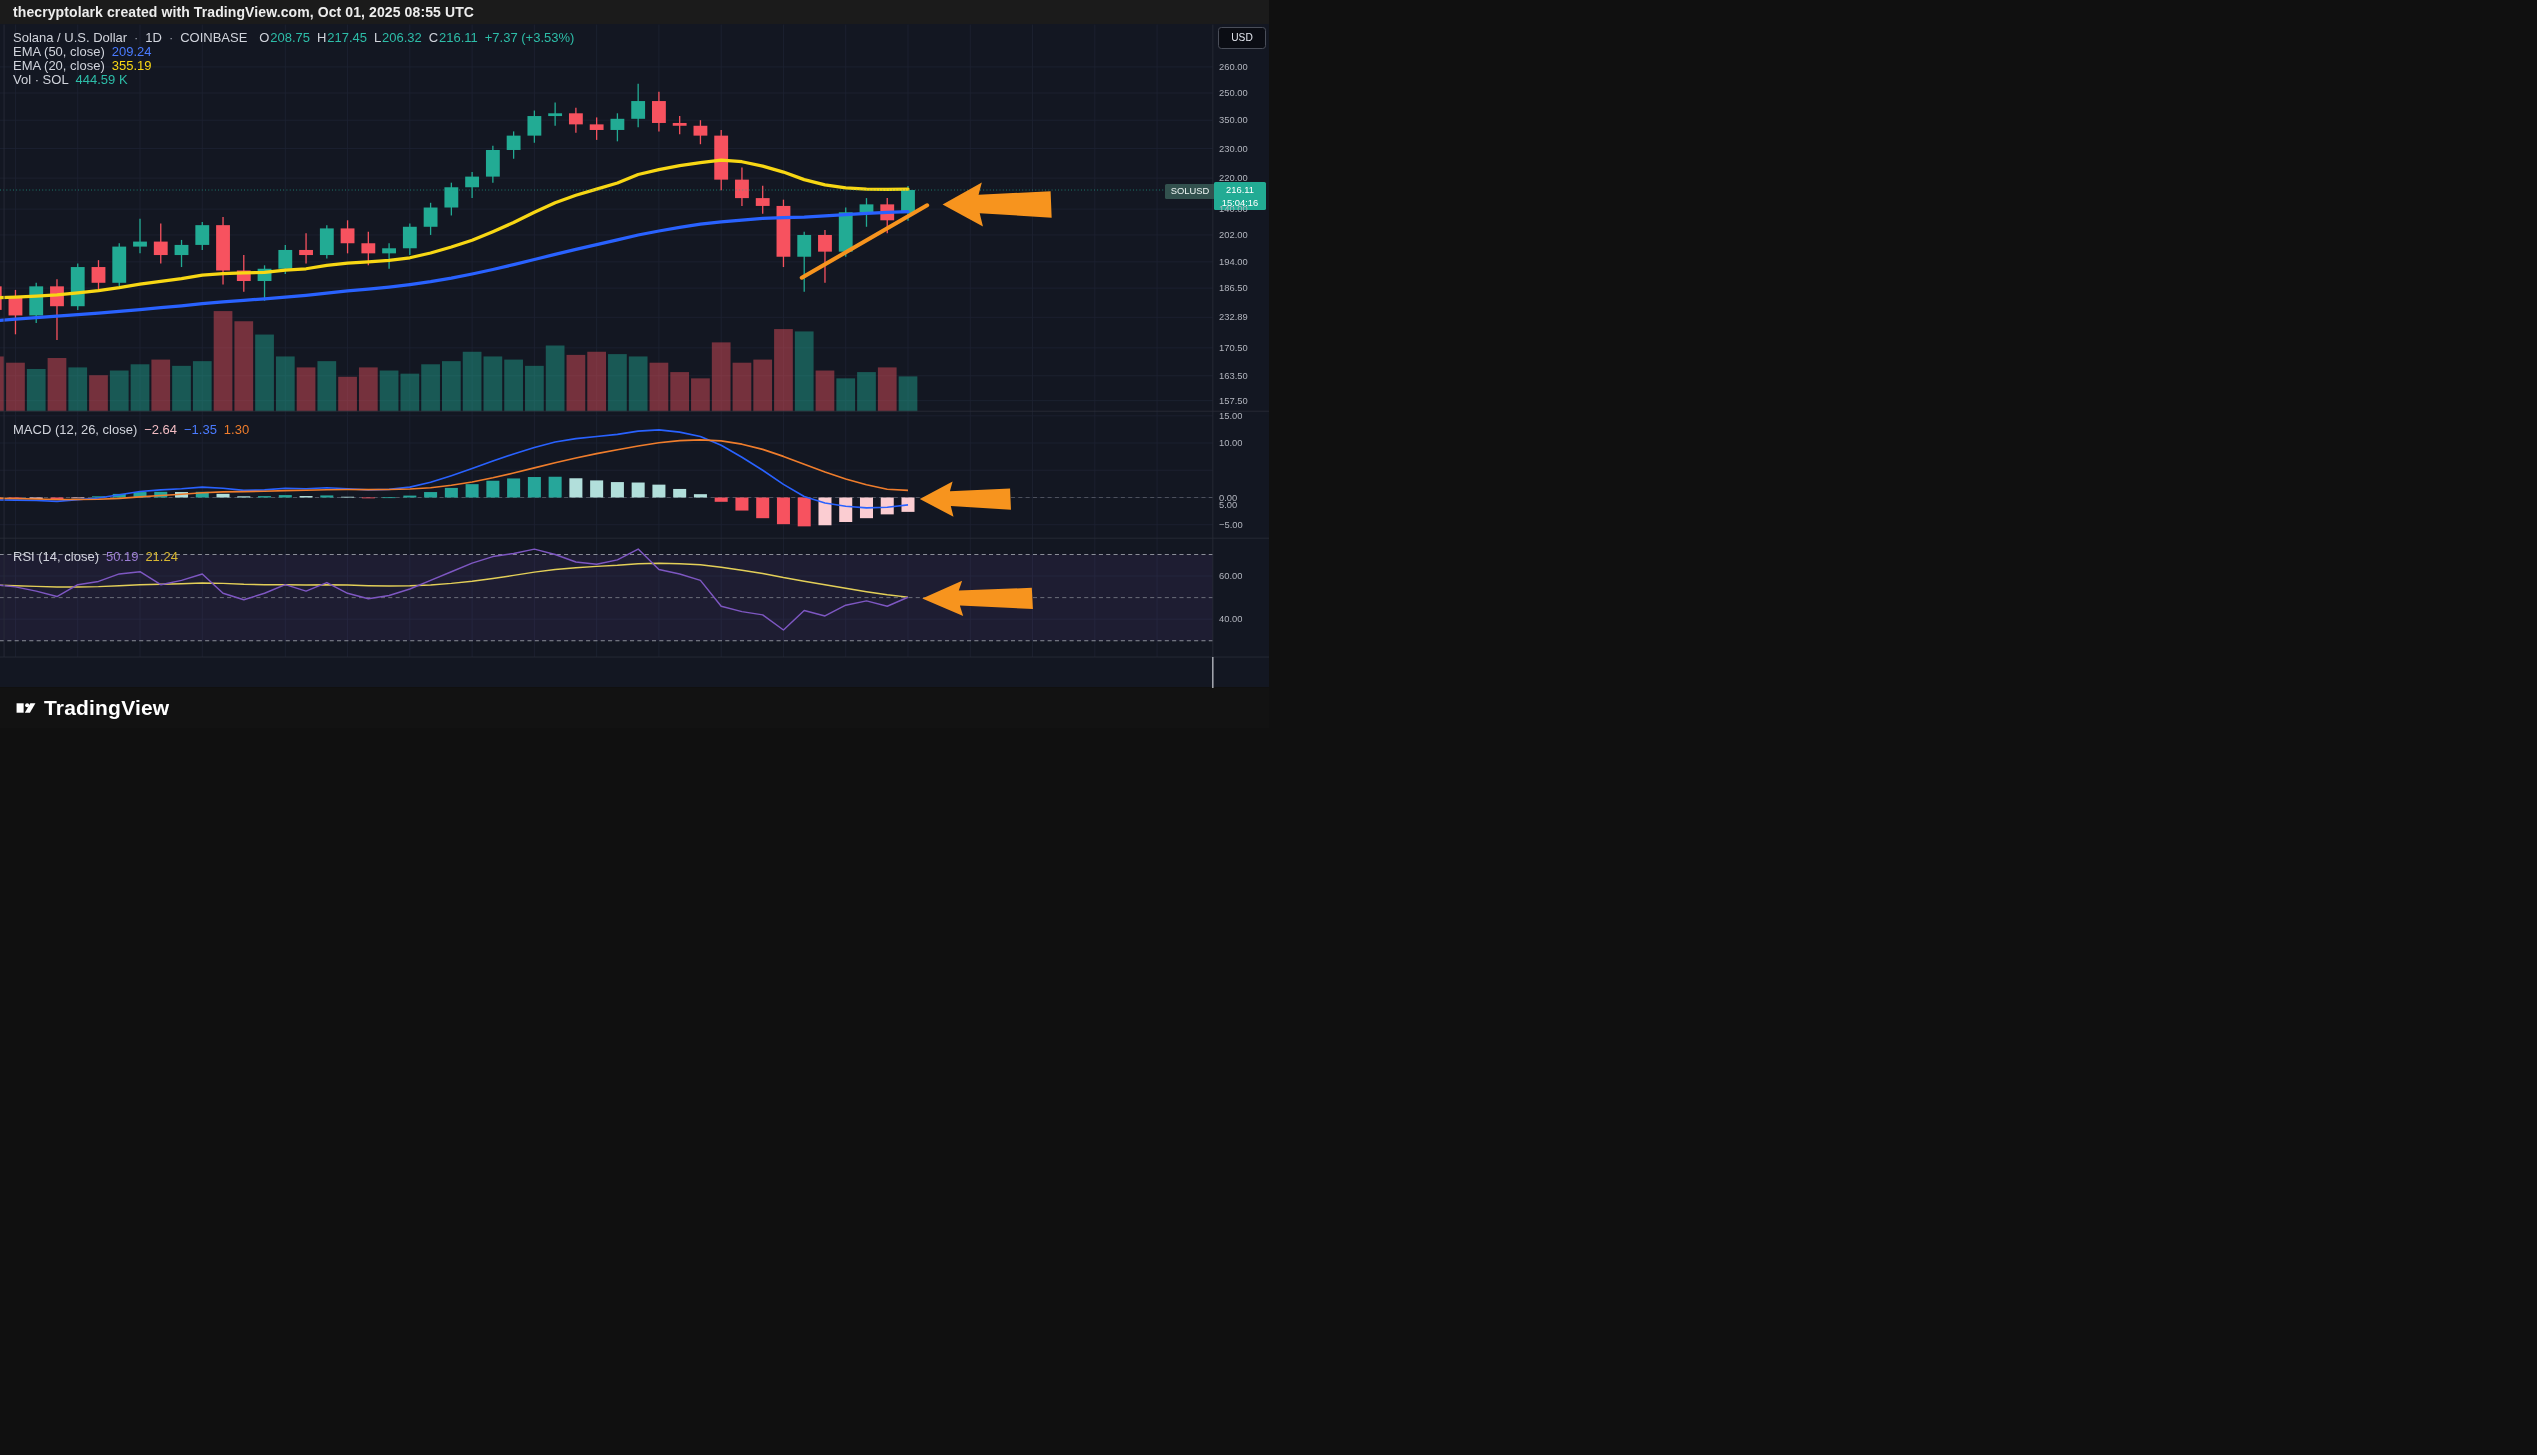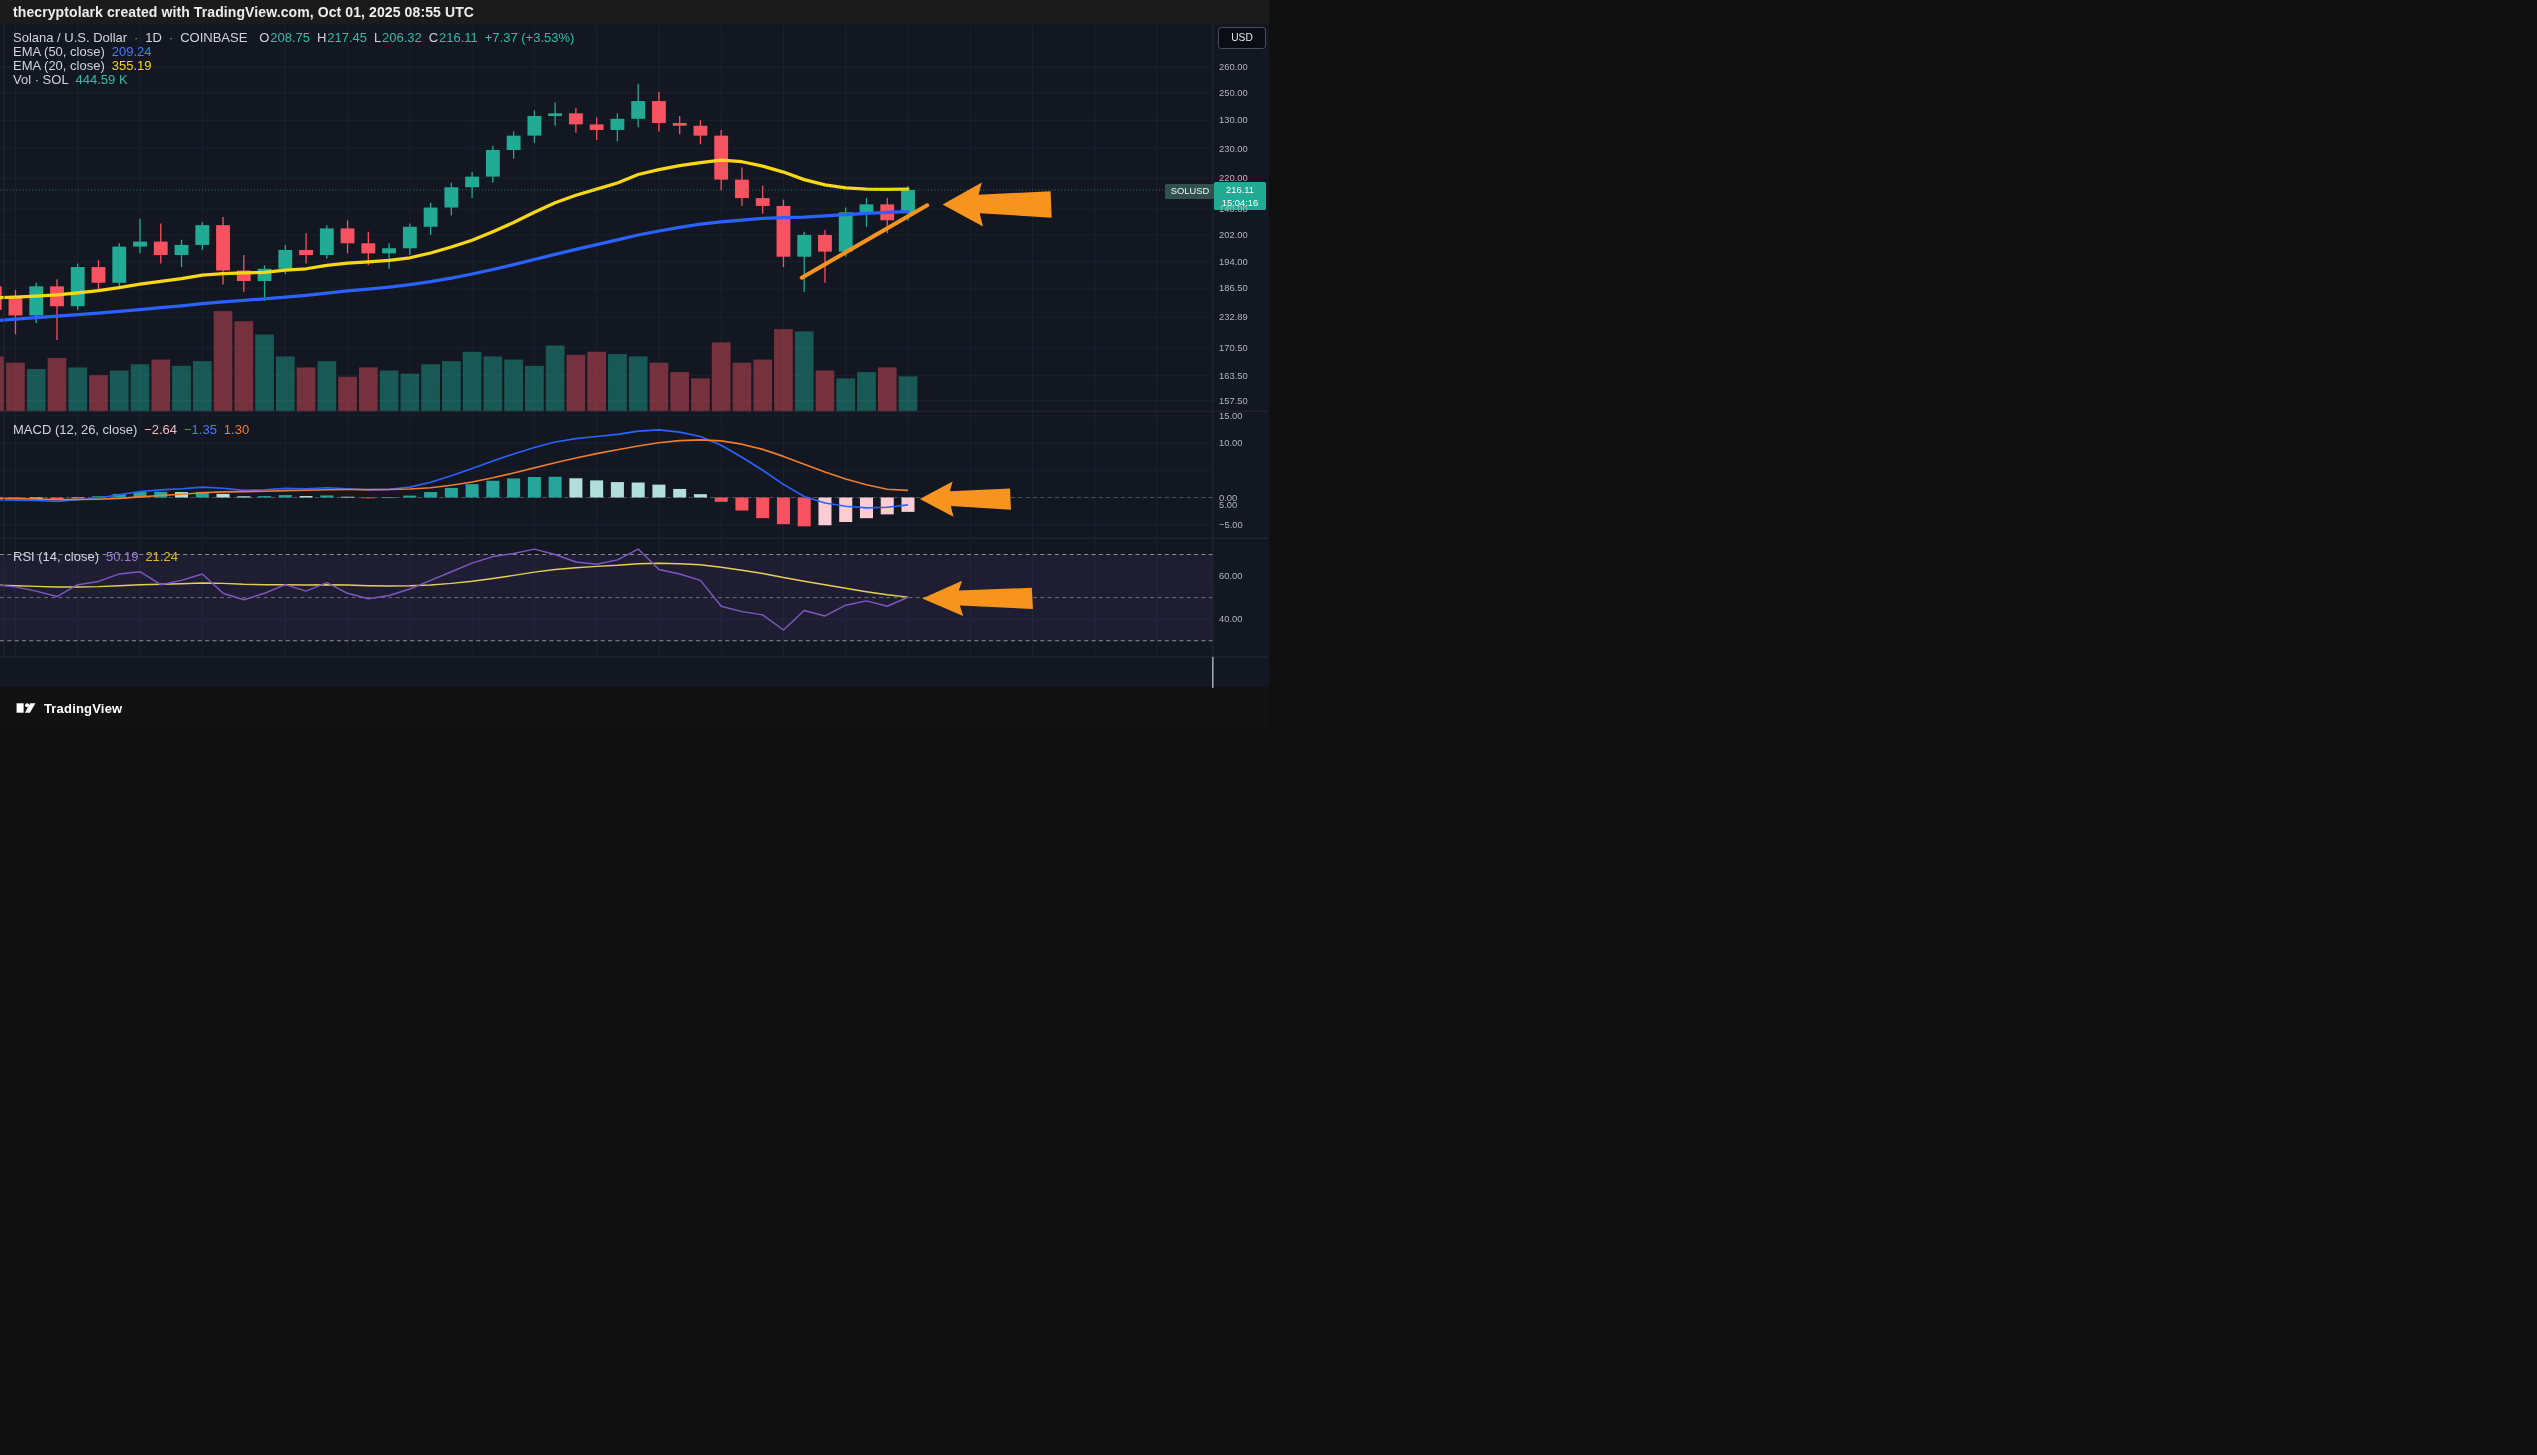--- a/index.html
+++ b/index.html
@@ -18,21 +18,21 @@
      background:#0b0d14;border:0.8px solid #4a4e59;border-radius:3.3px;color:#e3e6ee;font-size:10.2px;cursor:pointer;}
   #sym-badge{left:1165px;top:184px;height:14.6px;line-height:14.6px;padding:0 5.7px;background:#32514e;
      border-radius:1.6px;color:#eef6f4;font-size:9.4px;}
   #price-badge{left:1214px;top:182px;width:52px;background:#22ab94;border-radius:1.6px;color:#fff;
      font-size:9.4px;text-align:center;line-height:13px;padding:0.8px 0;}
   .axis-label{position:absolute;color:#b2b5be;font-size:9.4px;height:11.4px;line-height:11.4px;}
   .time-label{position:absolute;color:#b6b9c2;font-size:9.4px;width:37px;text-align:center;top:663px;height:16.3px;line-height:16.3px;}
   .time-label.bold{color:#e6e8ee;font-weight:700;}
   #botbar{position:absolute;top:688px;left:0;width:100%;height:40px;background:#121212;z-index:3;
      display:flex;align-items:center;padding-left:14.6px;box-sizing:border-box;gap:7.3px;}
-  #botbar .brand{color:#ffffff;font-size:13px;font-weight:700;letter-spacing:0.2px;text-align:right;}
+  #botbar .brand{color:#ffffff;font-size:21px;font-weight:700;letter-spacing:0.2px;text-align:right;}
 </style>
 </head>
 <body>
 
 <div id="topbar">
   <span class="wm">thecryptolark created with TradingView.com, Oct 01, 2025 08:55 UTC</span>
 </div>
 
 <div id="chartbg"></div>
 <svg id="chart-svg" width="1269" height="728" viewBox="0 0 1559 894">
@@ -318,21 +318,21 @@
 <div class="ovl" id="usd-btn">USD</div>
 <div class="ovl" id="sym-badge">SOLUSD</div>
 <div class="ovl" id="price-badge">
   <div>216.11</div>
   <div>15:04:16</div>
 </div>
 
 <div class="ovl" id="price-axis">
     <div class="axis-label" style="left: 1219px; top: 61px;">260.00</div>
     <div class="axis-label" style="left: 1219px; top: 87px;">250.00</div>
-    <div class="axis-label" style="left: 1219px; top: 114px;">130.00</div>
+    <div class="axis-label" style="left: 1219px; top: 114px;">350.00</div>
     <div class="axis-label" style="left: 1219px; top: 143px;">230.00</div>
     <div class="axis-label" style="left: 1219px; top: 172px;">220.00</div>
     <div class="axis-label" style="left: 1219px; top: 203px;">140.00</div>
     <div class="axis-label" style="left: 1219px; top: 229px;">202.00</div>
     <div class="axis-label" style="left: 1219px; top: 256px;">194.00</div>
     <div class="axis-label" style="left: 1219px; top: 282px;">186.50</div>
     <div class="axis-label" style="left: 1219px; top: 311px;">232.89</div>
     <div class="axis-label" style="left: 1219px; top: 342px;">170.50</div>
     <div class="axis-label" style="left: 1219px; top: 370px;">163.50</div>
     <div class="axis-label" style="left: 1219px; top: 395px;">157.50</div>

